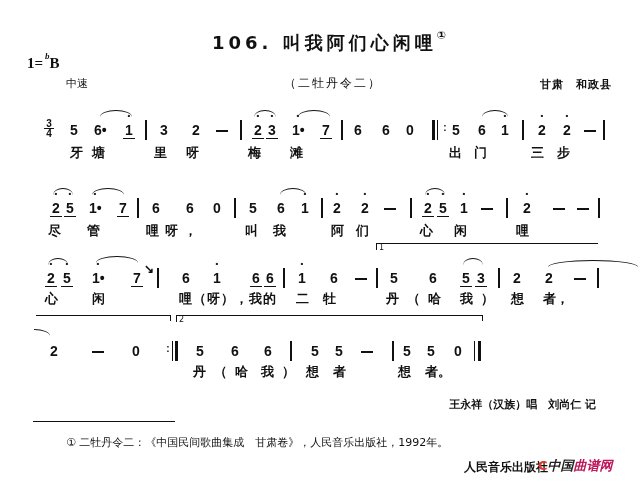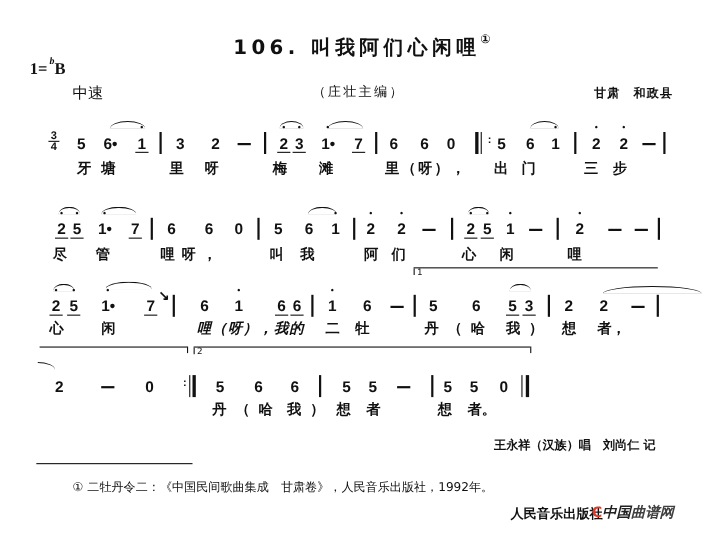--- a/index.html
+++ b/index.html
@@ -5,21 +5,21 @@
   html, body { margin:0; padding:0; }
   body {
     width:642px; height:486px; background:#ffffff; position:relative; overflow:hidden;
     font-family:"DejaVu Sans", sans-serif; color:#111;
   }
   .abs { position:absolute; }
   .title { left:212px; top:31px; font-size:18px; font-weight:bold; letter-spacing:4px; white-space:nowrap; }
   .title sup { font-size:11px; letter-spacing:0; position:relative; top:-3px; }
   .key { left:27px; top:55px; font-family:"Liberation Serif", serif; font-weight:bold; font-size:15px; }
   .key .flat { font-size:9px; position:relative; top:-9px; margin-left:2px; font-style:italic; }
-  .tempo { left:66px; top:76px; font-size:14px; }
+  .tempo { left:66px; top:76px; font-size:11px; }
   .subtitle { left:284px; top:75px; font-size:12px; letter-spacing:2px; }
   .origin { left:540px; top:77px; font-size:11px; font-weight:bold; letter-spacing:1px; }
   .note-row { font-family:"Liberation Sans", sans-serif; font-weight:bold; font-size:14px; white-space:nowrap; }
   .n { position:absolute; text-align:center; width:12px; }
   .dot-above::before { content:"•"; position:absolute; top:-11px; left:0; width:12px; text-align:center; font-size:8px; }
   .ul { border-bottom:1.5px solid #111; }
   .bar { position:absolute; width:1.5px; height:20px; background:#111; }
   .bar.thick { width:3px; }
   .dash { position:absolute; width:12px; height:2px; background:#111; }
   .lyric { position:absolute; font-size:13px; white-space:nowrap; }
@@ -29,33 +29,33 @@
   .volta { position:absolute; border-top:1px solid #111; }
   .volta .vl { position:absolute; left:0; top:0; width:1px; height:6px; background:#111; }
   .volta .vnum { position:absolute; left:3px; top:-1px; font-size:8px; }
   .credit { right:46px; top:397px; font-size:11px; font-weight:bold; }
   .fn-line { left:33px; top:421px; width:142px; height:1px; background:#111; }
   .footnote { left:66px; top:435px; font-size:11px; }
   .upload { left:464px; top:459px; font-size:12px; font-weight:bold; }
   .logo { left:538px; top:457px; font-size:13px; font-weight:bold; font-style:italic; white-space:nowrap; }
   .logo .c { color:#e03a2a; font-style:normal; }
   .logo .cn { color:#c0282a; }
-  .logo .qp { color:#404040; }
+  .logo .qp { color:#be185d; }
 </style>
 </head>
 <body>
 
 <div class="abs title">
   <span>106. 叫我阿们心闲哩</span><sup>①</sup>
 </div>
 <div class="abs key">
   <span>1=</span><span class="flat">b</span><span>B</span>
 </div>
 <div class="abs tempo">中速</div>
-<div class="abs subtitle">（庄壮主编）</div>
+<div class="abs subtitle">（二牡丹令二）</div>
 <div class="abs origin">甘肃　和政县</div>
 
 <div class="abs note-row" style="left:0;top:122px;width:642px;height:60px;">
   <div class="timesig" style="left:44px;top:-3px;">
     <div>3</div>
     <div class="line">4</div>
   </div>
   <span class="n" style="left:68px;">5</span>
   <span class="n" style="left:94px;">6•</span>
   <span class="n dot-above ul" style="left:123px;">1</span>
@@ -87,21 +87,20 @@
   <span class="n dot-above" style="left:561px;">2</span>
   <div class="dash" style="left:584px;top:8px;"></div>
   <div class="bar" style="left:603px;top:-2px;"></div>
 
   <span class="lyric" style="left:70px;top:22px;">牙</span>
   <span class="lyric" style="left:92px;top:22px;">塘</span>
   <span class="lyric" style="left:154px;top:22px;">里</span>
   <span class="lyric" style="left:186px;top:22px;">呀</span>
   <span class="lyric" style="left:248px;top:22px;">梅</span>
   <span class="lyric" style="left:290px;top:22px;">滩</span>
-  <span class="lyric" style="left:350px;top:22px;letter-spacing:2px;">里（呀），</span>
   <span class="lyric" style="left:449px;top:22px;">出</span>
   <span class="lyric" style="left:474px;top:22px;">门</span>
   <span class="lyric" style="left:531px;top:22px;">三</span>
   <span class="lyric" style="left:557px;top:22px;">步</span>
 </div>
 
 <div class="abs note-row" style="left:0;top:200px;width:642px;height:60px;">
   <span class="n dot-above ul" style="left:50px;">2</span>
   <span class="n dot-above ul" style="left:64px;">5</span>
   <div class="slur" style="left:53px;top:-12px;width:20px;"></div>
@@ -175,21 +174,21 @@
   <div class="slur" style="left:463px;top:-12px;width:20px;"></div>
   <div class="bar" style="left:498px;top:-2px;"></div>
   <span class="n" style="left:511px;">2</span>
   <span class="n" style="left:543px;">2</span>
   <div class="dash" style="left:574px;top:8px;"></div>
   <div class="slur" style="left:548px;top:-10px;width:90px;"></div>
   <div class="bar" style="left:597px;top:-2px;"></div>
 
   <span class="lyric" style="left:45px;top:20px;">心</span>
   <span class="lyric" style="left:92px;top:20px;">闲</span>
-  <span class="lyric" style="left:179px;top:20px;letter-spacing:1px;font-style:italic;">哩（呀），我的</span>
+  <span class="lyric" style="left:179px;top:20px;letter-spacing:1px;">哩（呀），我的</span>
   <span class="lyric" style="left:296px;top:20px;">二</span>
   <span class="lyric" style="left:323px;top:20px;">牡</span>
   <span class="lyric" style="left:386px;top:20px;letter-spacing:8px;">丹（哈</span>
   <span class="lyric" style="left:460px;top:20px;letter-spacing:8px;">我）</span>
   <span class="lyric" style="left:511px;top:20px;">想</span>
   <span class="lyric" style="left:543px;top:20px;">者，</span>
 </div>
 
 <div class="volta" style="left:36px;top:315px;width:134px;"></div>
 <div class="abs" style="left:170px;top:315px;width:1px;height:6px;background:#111;"></div>

